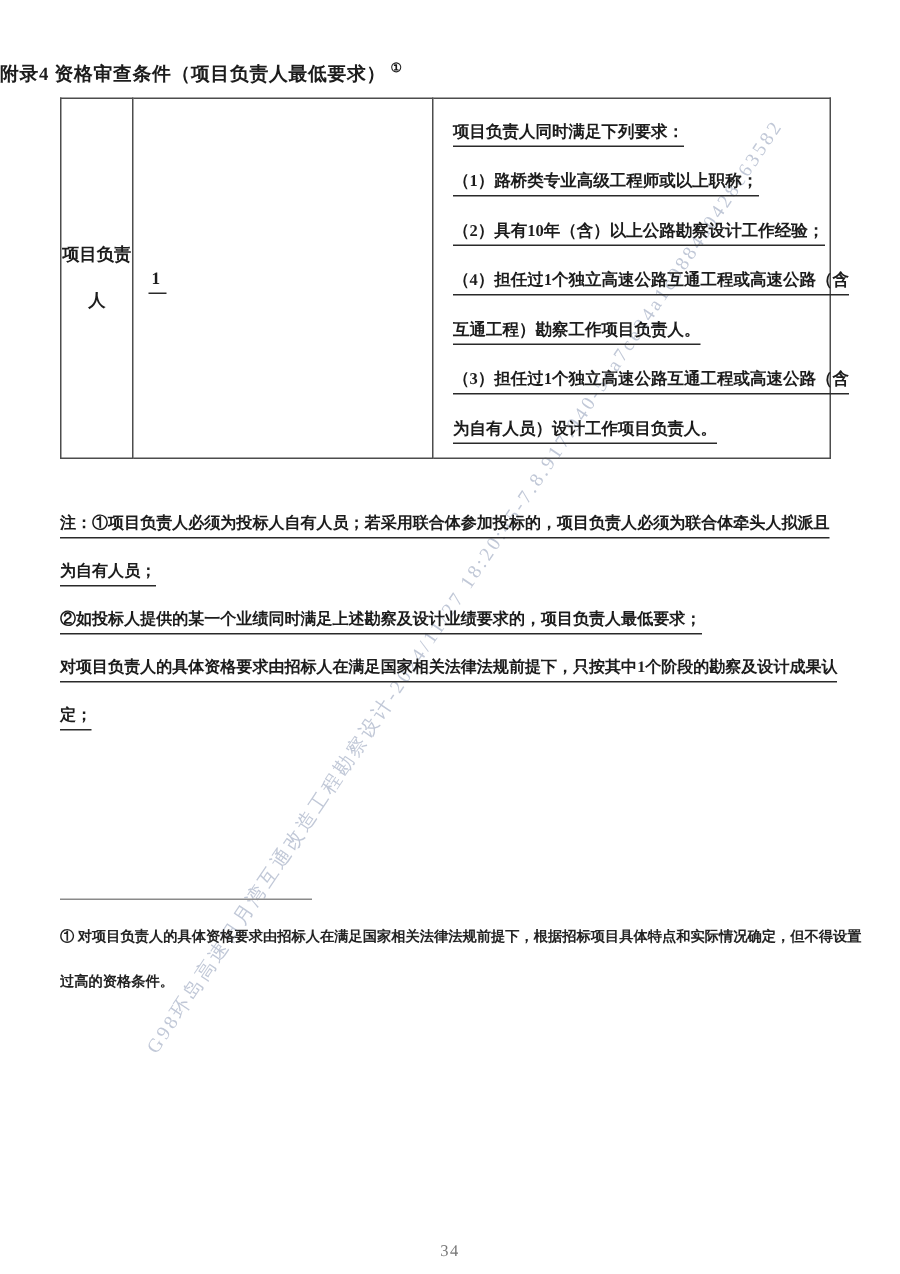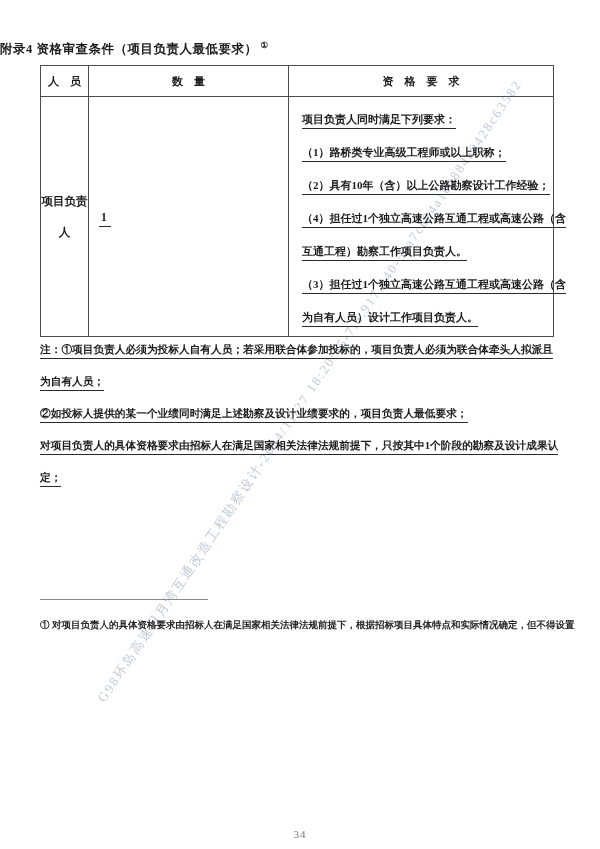--- a/index.html
+++ b/index.html
@@ -101,25 +101,20 @@
       <span>附录4 资格审查条件（项目负责人最低要求）</span><sup>①</sup>
     </div>
 
     <table class="qual-table">
       <colgroup>
         <col style="width:48px">
         <col style="width:200px">
         <col style="width:265px">
       </colgroup>
       <tbody>
-          <tr>
-        <th>人　员</th>
-        <th>数　量</th>
-        <th>资　格　要　求</th>
-      </tr>
       <tr>
         <td class="cell-personnel">
           <div>项目负责</div>
           <div>人</div>
         </td>
         <td class="cell-quantity">
           <span class="u">1</span>
         </td>
         <td class="cell-req">
           <div class="req-line"><span class="u">项目负责人同时满足下列要求：</span></div>
@@ -139,18 +134,19 @@
       <div class="note-line"><span class="u">为自有人员；</span></div>
       <div class="note-line"><span class="u">②如投标人提供的某一个业绩同时满足上述勘察及设计业绩要求的，项目负责人最低要求；</span></div>
       <div class="note-line"><span class="u">对项目负责人的具体资格要求由招标人在满足国家相关法律法规前提下，只按其中1个阶段的勘察及设计成果认</span></div>
       <div class="note-line"><span class="u">定；</span></div>
     </div>
 
     <div class="footnote-rule"></div>
 
     <div class="footnote">
       <div class="fn-line">① 对项目负责人的具体资格要求由招标人在满足国家相关法律法规前提下，根据招标项目具体特点和实际情况确定，但不得设置</div>
+      <div class="fn-line">过高的资格条件。</div>
     </div>
 
     <div class="page-number">34</div>
 
   </div>
 </div>
 
 </body></html>

